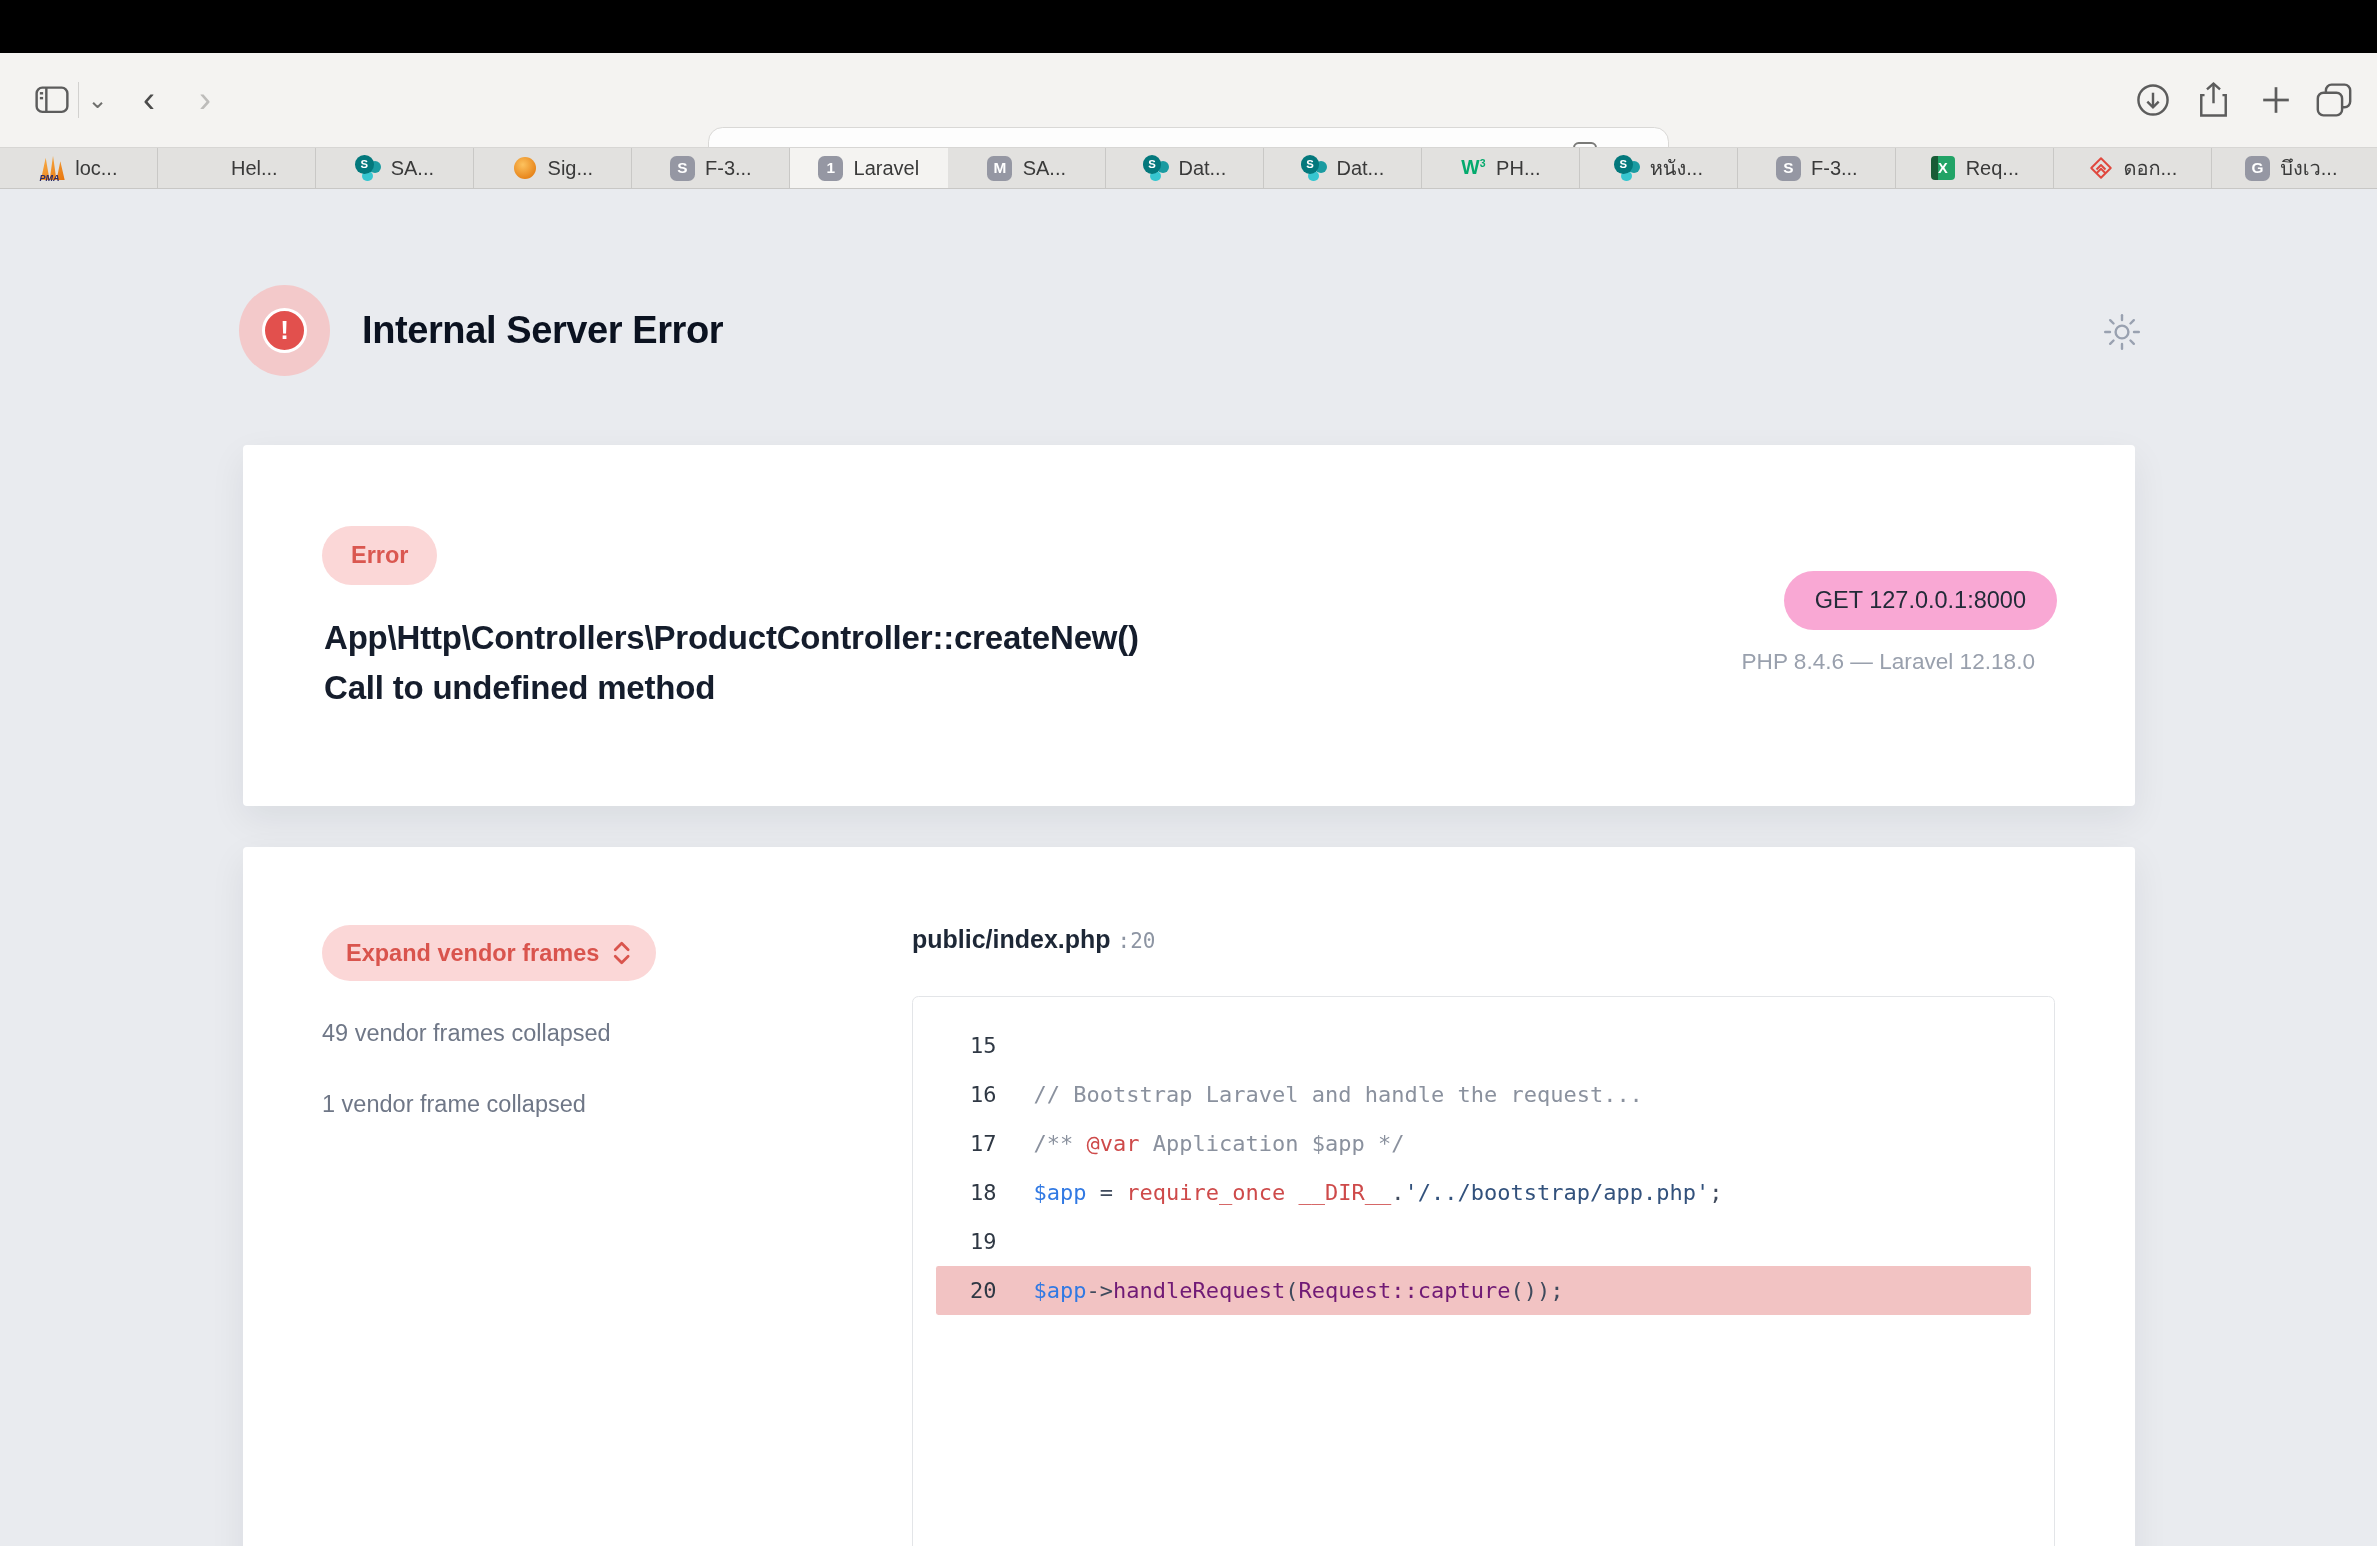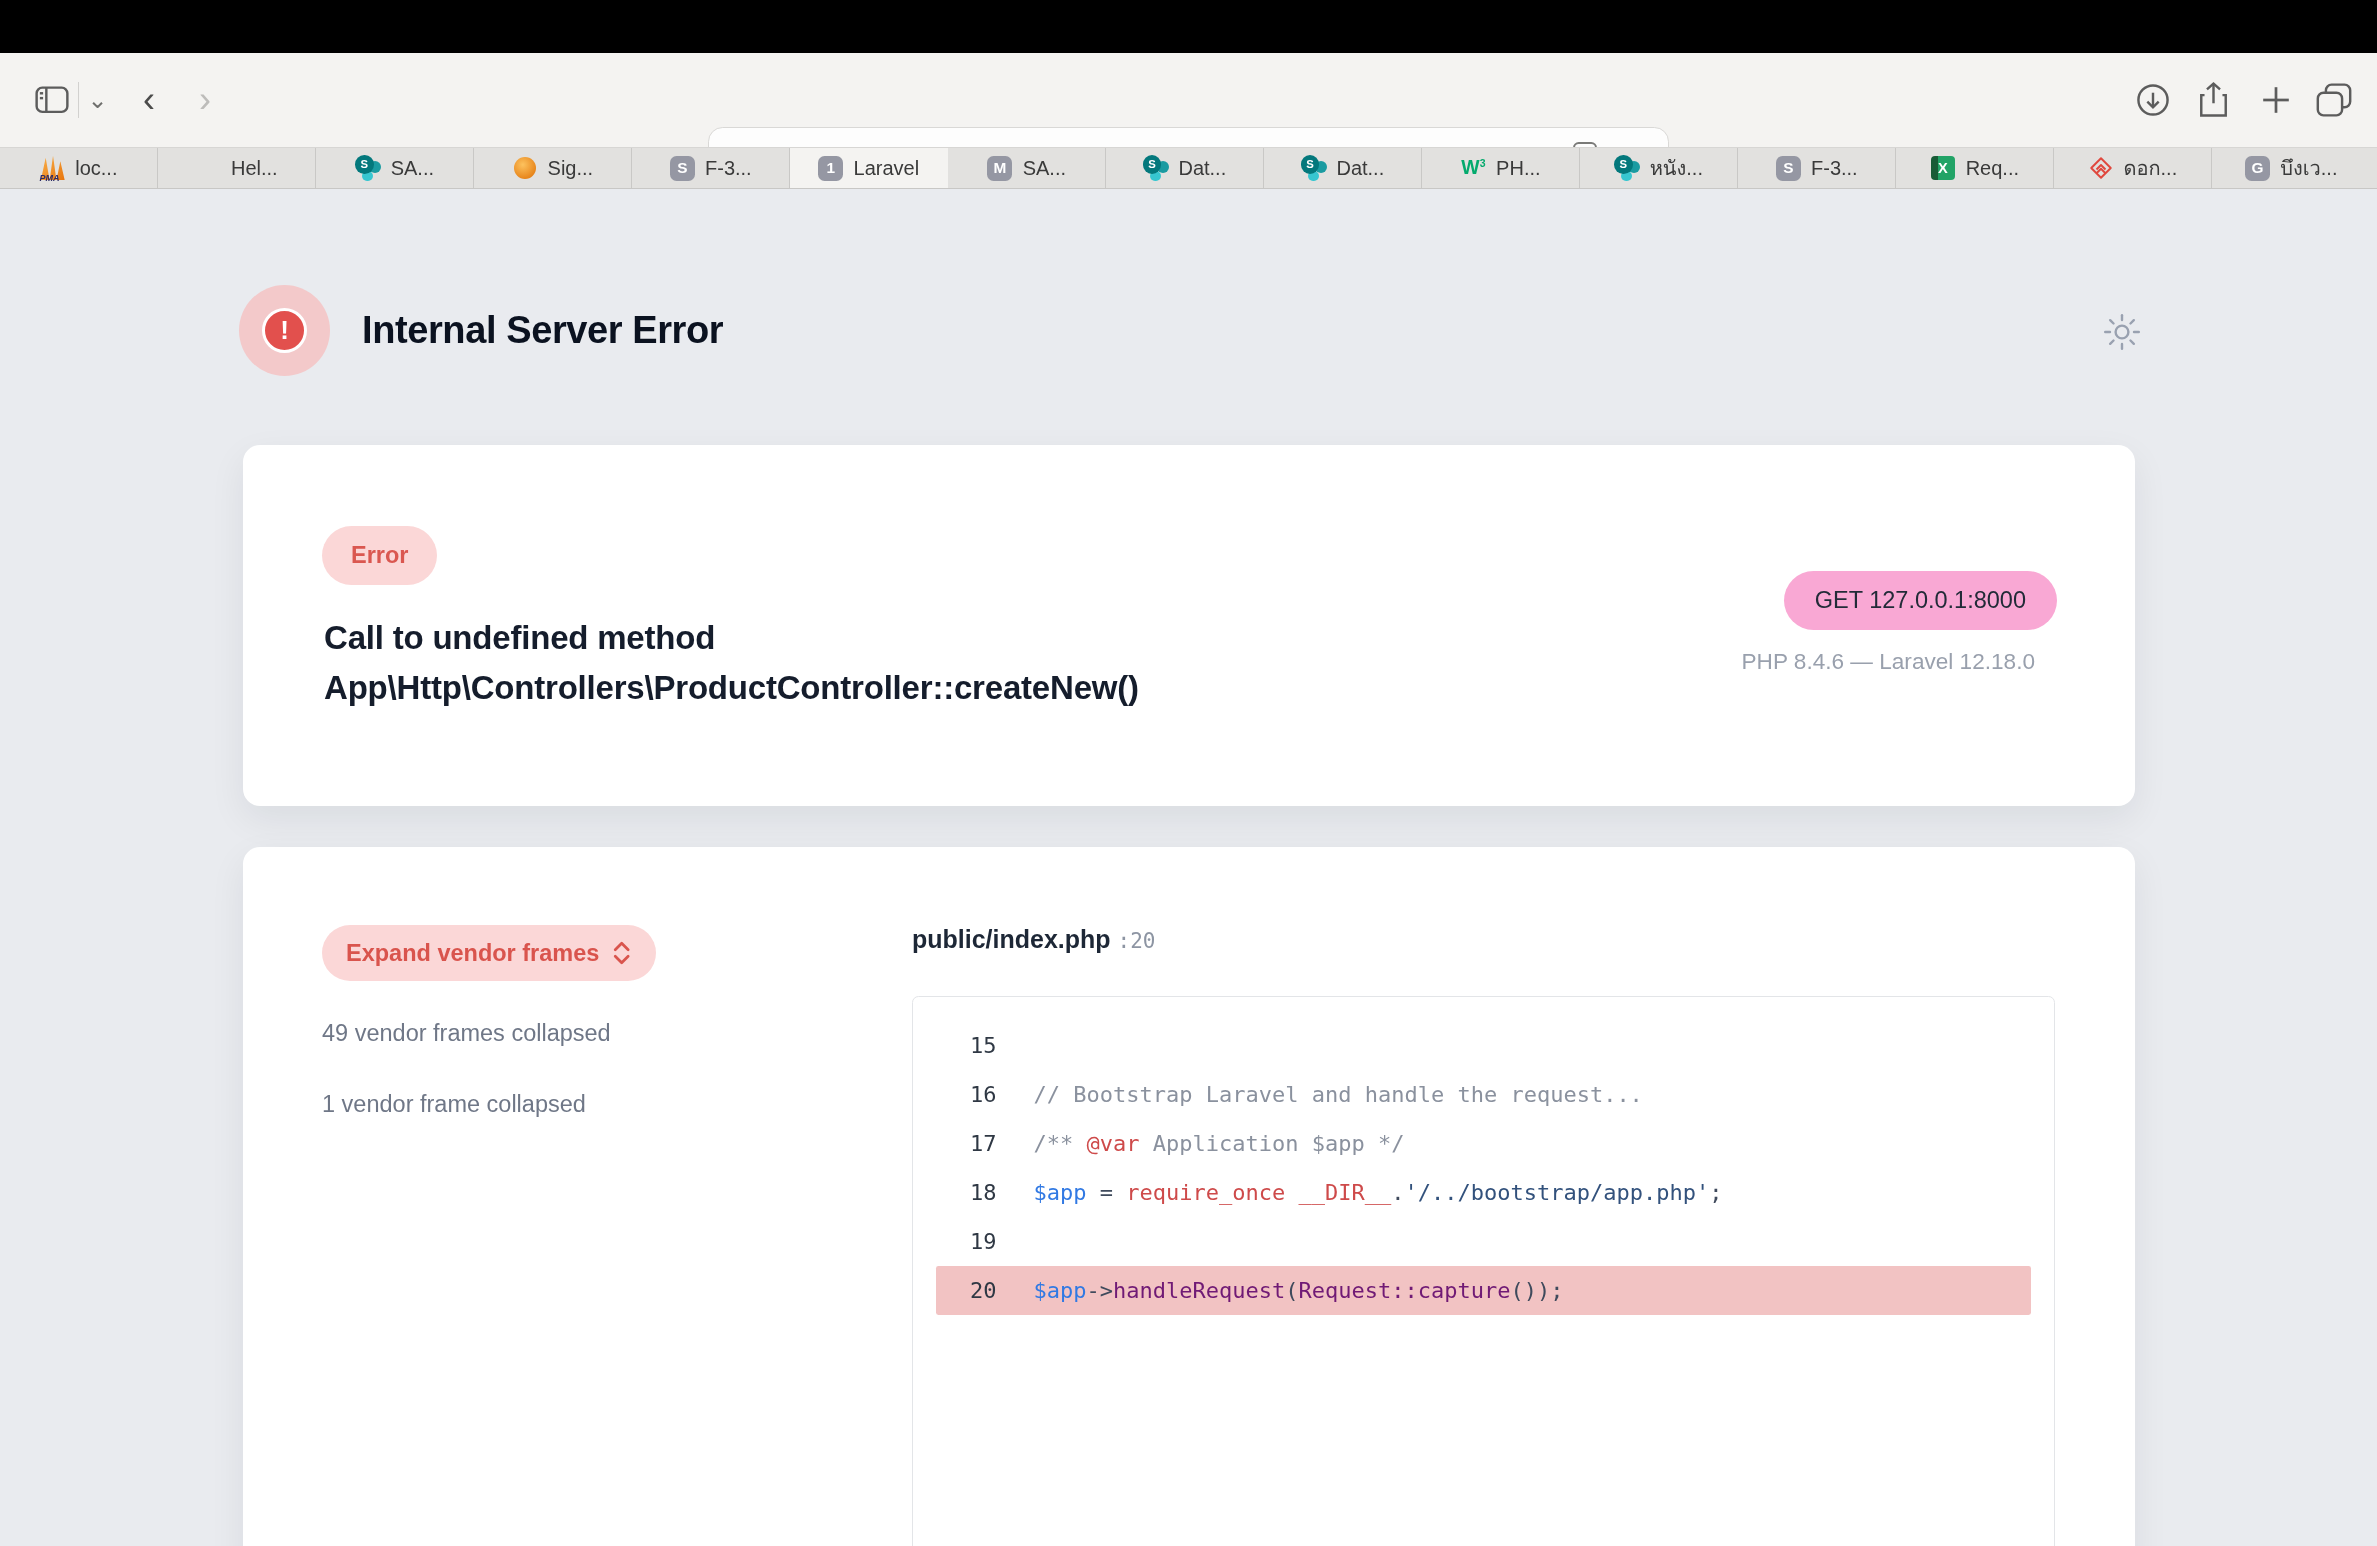--- a/index.html
+++ b/index.html
@@ -57,21 +57,21 @@
   
   .page { position:absolute; top:189px; left:0; width:2377px; height:1357px; background:#e9ebef; }
 
   .page-header { position:absolute; top:95px; left:239px; width:1899px; height:92px; display:flex; align-items:center; }
   .err-bubble { width:91px; height:91px; border-radius:50%; background:#f3c9ca; display:flex; align-items:center; justify-content:center; }
   .err-inner { width:45px; height:45px; border-radius:50%; background:#e2504d; border:3.2px solid #fff;
                color:#fff; font-weight:700; font-size:26px; display:flex; align-items:center; justify-content:center; }
   .page-title { margin-left:32px; font-size:38px; font-weight:700; letter-spacing:-0.4px; color:#0b1220; }
   .theme-toggle { position:absolute; right:22.6px; top:26px; width:40px; height:40px; color:#9aa2b1; }
 
-  .card { position:absolute; left:243px; width:1892px; background:#fff; border-radius:17px;
+  .card { position:absolute; left:243px; width:1892px; background:#fff; border-radius:4px;
           box-shadow:0 13px 36px rgba(15,23,42,.07); }
   .card1 { top:256px; height:361px; }
   .card2 { top:658px; height:728px; }
 
   .pill { display:inline-flex; align-items:center; border-radius:808px; }
   .error-badge { position:absolute; left:79px; top:81px; background:#fbd7d7; color:#da5750;
                  font-size:23.5px; font-weight:600; padding:16px 29px; }
   .error-message { position:absolute; left:81px; top:168px; width:1132px; font-size:33px; font-weight:700;
                    color:#151d2c; line-height:50px; letter-spacing:-0.2px; }
   .request-badge { position:absolute; right:78px; top:126px; background:#f9a8d4; color:#222b38;
@@ -298,22 +298,22 @@
         <line x1="10.2" y1="10.2" x2="14.4" y2="14.4"></line>
         <line x1="35.6" y1="35.6" x2="39.8" y2="39.8"></line>
         <line x1="10.2" y1="39.8" x2="14.4" y2="35.6"></line>
         <line x1="35.6" y1="14.4" x2="39.8" y2="10.2"></line>
       </svg>
     </div>
 
     <div class="card card1">
       <span class="pill error-badge">Error</span>
       <div class="error-message">
+        <div>App\Http\Controllers\ProductController::createNew()</div>
         <div>Call to undefined method</div>
-        <div>App\Http\Controllers\ProductController::createNew()</div>
       </div>
       <span class="pill request-badge">GET 127.0.0.1:8000</span>
       <div class="versions">PHP 8.4.6 — Laravel 12.18.0</div>
     </div>
 
     <div class="card card2">
 
       <div class="stack-col">
         <span class="pill expand-btn">
           <span>Expand vendor frames</span>

